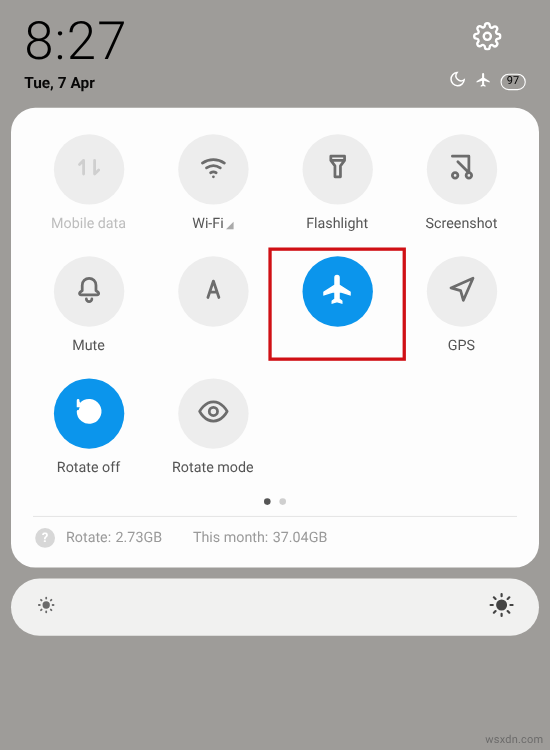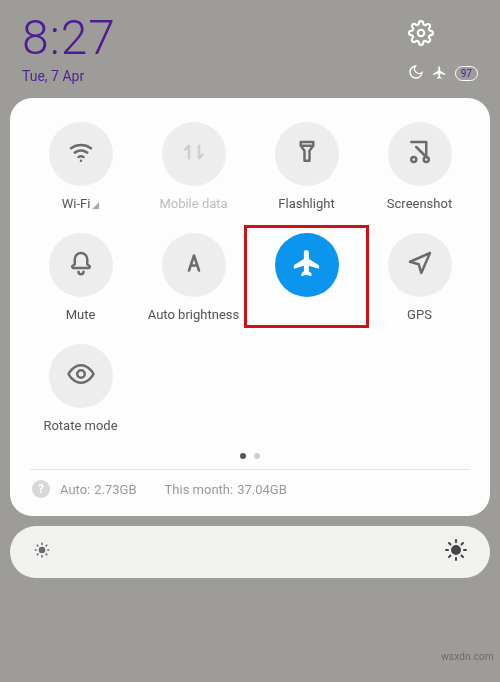--- a/index.html
+++ b/index.html
@@ -5,43 +5,43 @@
   * { box-sizing: border-box; margin: 0; padding: 0; font-family: -apple-system, BlinkMacSystemFont, "Segoe UI", Roboto, sans-serif; }
   body {
     width: 500px;
     height: 682px;
     background: #9e9c99;
     overflow: hidden;
     position: relative;
   }
   .status-header {
     padding: 14px 22px 6px 22px;
-    color: #4c1d95;
+    color: #000000;
   }
   .status-top {
     display: flex;
     align-items: flex-start;
     justify-content: space-between;
   }
   .clock {
     font-size: 48px;
     font-weight: 300;
     letter-spacing: 1px;
     line-height: 1;
   }
   .date {
     font-size: 14px;
-    font-weight: 400;
+    font-weight: 700;
     margin-top: 6px;
     opacity: 0.95;
   }
   .right-icons {
     display: flex;
     flex-direction: column;
-    align-items: flex-start;
+    align-items: center;
     gap: 14px;
     padding-top: 6px;
   }
   .status-indicators {
     display: flex;
     align-items: center;
     gap: 8px;
     font-size: 13px;
   }
   .battery-pill {
@@ -127,21 +127,21 @@
     border-radius: 26px;
     height: 52px;
     display: flex;
     align-items: center;
     justify-content: space-between;
     padding: 0 22px;
   }
   .watermark {
     position: absolute;
     right: 6px;
-    bottom: 20px;
+    bottom: 4px;
     font-size: 10px;
     color: #5b5b5b;
     opacity: 0.75;
     letter-spacing: 0.2px;
   }
   .ico { stroke: #6c6c6c; stroke-width: 2; fill: none; stroke-linecap: round; stroke-linejoin: round; }
   .ico-fill { fill: #6c6c6c; }
   .ico-disabled { stroke: #cfcfcf; }
 </style>
 </head>
@@ -176,38 +176,38 @@
     </div>
   </div>
 </div>
 
 <div class="panel">
   <div class="tiles">
 
     <div class="tile">
       <div class="tile-circle">
           <span>
+        <svg viewBox="0 0 24 24" class="ico ico-disabled">
+              <path d="M8 17V7l-3 3M16 7v10l3-3"></path>
+            </svg>
+      </span>
+        </div>
+      <div class="tile-label disabled">Mobile data</div>
+    </div>
+
+    <div class="tile">
+      <div class="tile-circle">
+          <span>
         <svg viewBox="0 0 24 24" class="ico">
               <path d="M4 9a14 14 0 0 1 16 0M7 12.5a9 9 0 0 1 10 0M10 16a4 4 0 0 1 4 0"></path>
               <circle cx="12" cy="19" r="1" class="ico-fill" stroke="none"></circle>
             </svg>
       </span>
         </div>
       <div class="tile-label"><span>Wi-Fi</span><span class="sub">◢</span></div>
-    </div>
-
-    <div class="tile">
-      <div class="tile-circle">
-          <span>
-        <svg viewBox="0 0 24 24" class="ico ico-disabled">
-              <path d="M8 17V7l-3 3M16 7v10l3-3"></path>
-            </svg>
-      </span>
-        </div>
-      <div class="tile-label disabled">Mobile data</div>
     </div>
 
     <div class="tile">
       <div class="tile-circle">
           <span>
         <svg viewBox="0 0 24 24" class="ico">
               <path d="M7 4h10v3l-3 4v8h-4v-8l-3-4zM7 7h10"></path>
             </svg>
       </span>
         </div>
@@ -240,21 +240,20 @@
 
 
     <div class="tile">
       <div class="tile-circle">
           <span>
         <svg viewBox="0 0 24 24" class="ico">
               <path d="M8 18l4-12 4 12M9.5 14h5"></path>
             </svg>
       </span>
         </div>
-      <div class="tile-label">Auto brightness</div>
     </div>
 
     <div class="tile">
       <div class="highlight-box"></div>
       <div class="tile-circle active">
           <span>
         <svg viewBox="0 0 24 24">
               <path fill="#fff" d="M21 16v-2l-8-5V3.5a1.5 1.5 0 0 0-3 0V9l-8 5v2l8-2.5V19l-2 1.5V22l3.5-1 3.5 1v-1.5L13 19v-5.5l8 2.5z"></path>
             </svg>
       </span>
@@ -266,20 +265,32 @@
       <div class="tile-circle">
           <span>
         <svg viewBox="0 0 24 24" class="ico">
               <path d="M4 11 20 4l-7 16-2-7-7-2z"></path>
             </svg>
       </span>
         </div>
       <div class="tile-label">GPS</div>
     </div>
 
+    <div class="tile">
+      <div class="tile-circle active">
+          <span>
+        <svg viewBox="0 0 24 24" stroke="#fff" stroke-width="2" fill="none" stroke-linecap="round">
+              <path d="M4 12a8 8 0 1 0 2-5.3M4 4v4h4"></path>
+              <rect x="9.5" y="10.5" width="5" height="5" rx="1" fill="#fff" stroke="none"></rect>
+              <path d="M10.5 10.5V9.3a1.5 1.5 0 0 1 3 0v1.2"></path>
+            </svg>
+      </span>
+        </div>
+      <div class="tile-label">Rotate off</div>
+    </div>
 
     <div class="tile">
       <div class="tile-circle">
           <span>
         <svg viewBox="0 0 24 24" class="ico">
               <path d="M2 12s3.5-7 10-7 10 7 10 7-3.5 7-10 7S2 12 2 12z"></path>
               <circle cx="12" cy="12" r="3"></circle>
             </svg>
       </span>
         </div>
@@ -290,21 +301,21 @@
 
   <div class="dots">
     <div class="dot active"></div>
     <div class="dot"></div>
   </div>
 
   <div class="divider"></div>
 
   <div class="data-row">
     <span class="q-icon">?</span>
-    <span>Auto:</span>
+    <span>Rotate:</span>
     <span style="margin-left:-6px">2.73GB</span>
     <span style="width:8px"></span>
     <span>This month:</span>
     <span style="margin-left:-6px">37.04GB</span>
   </div>
 </div>
 
 <div class="slider-bar">
   <span>
     <svg width="20" height="20" viewBox="0 0 24 24" stroke="#6b6b6b" stroke-width="2" fill="none" stroke-linecap="round">

